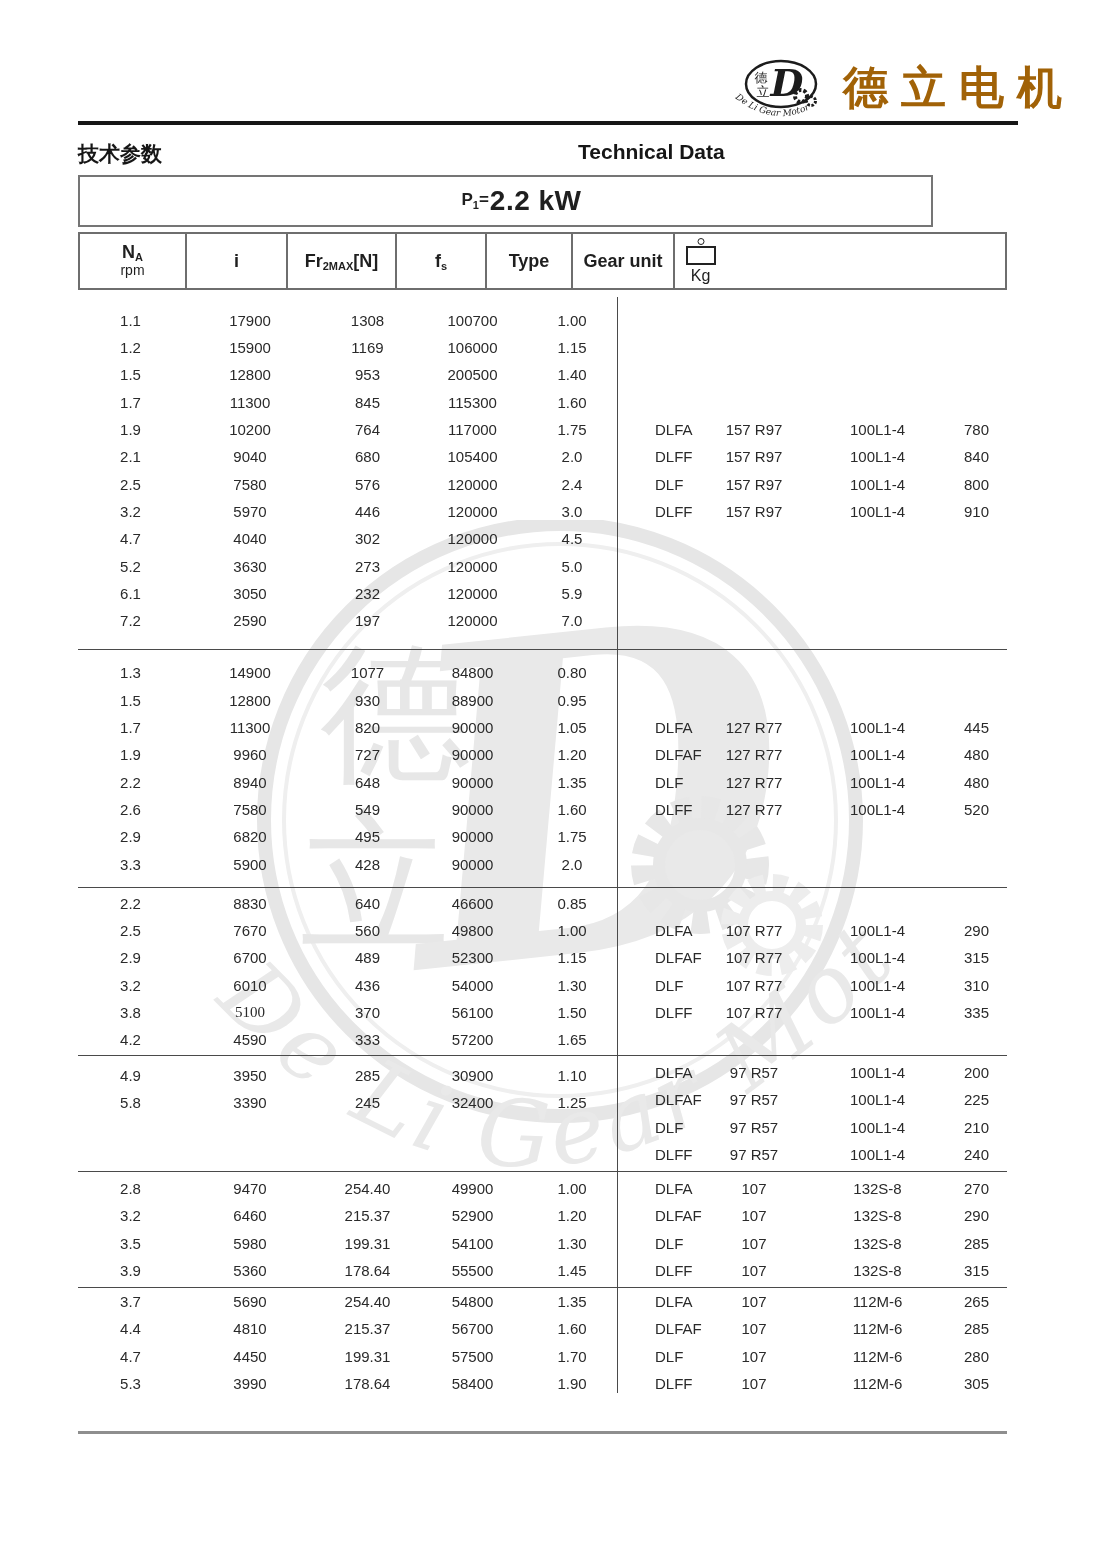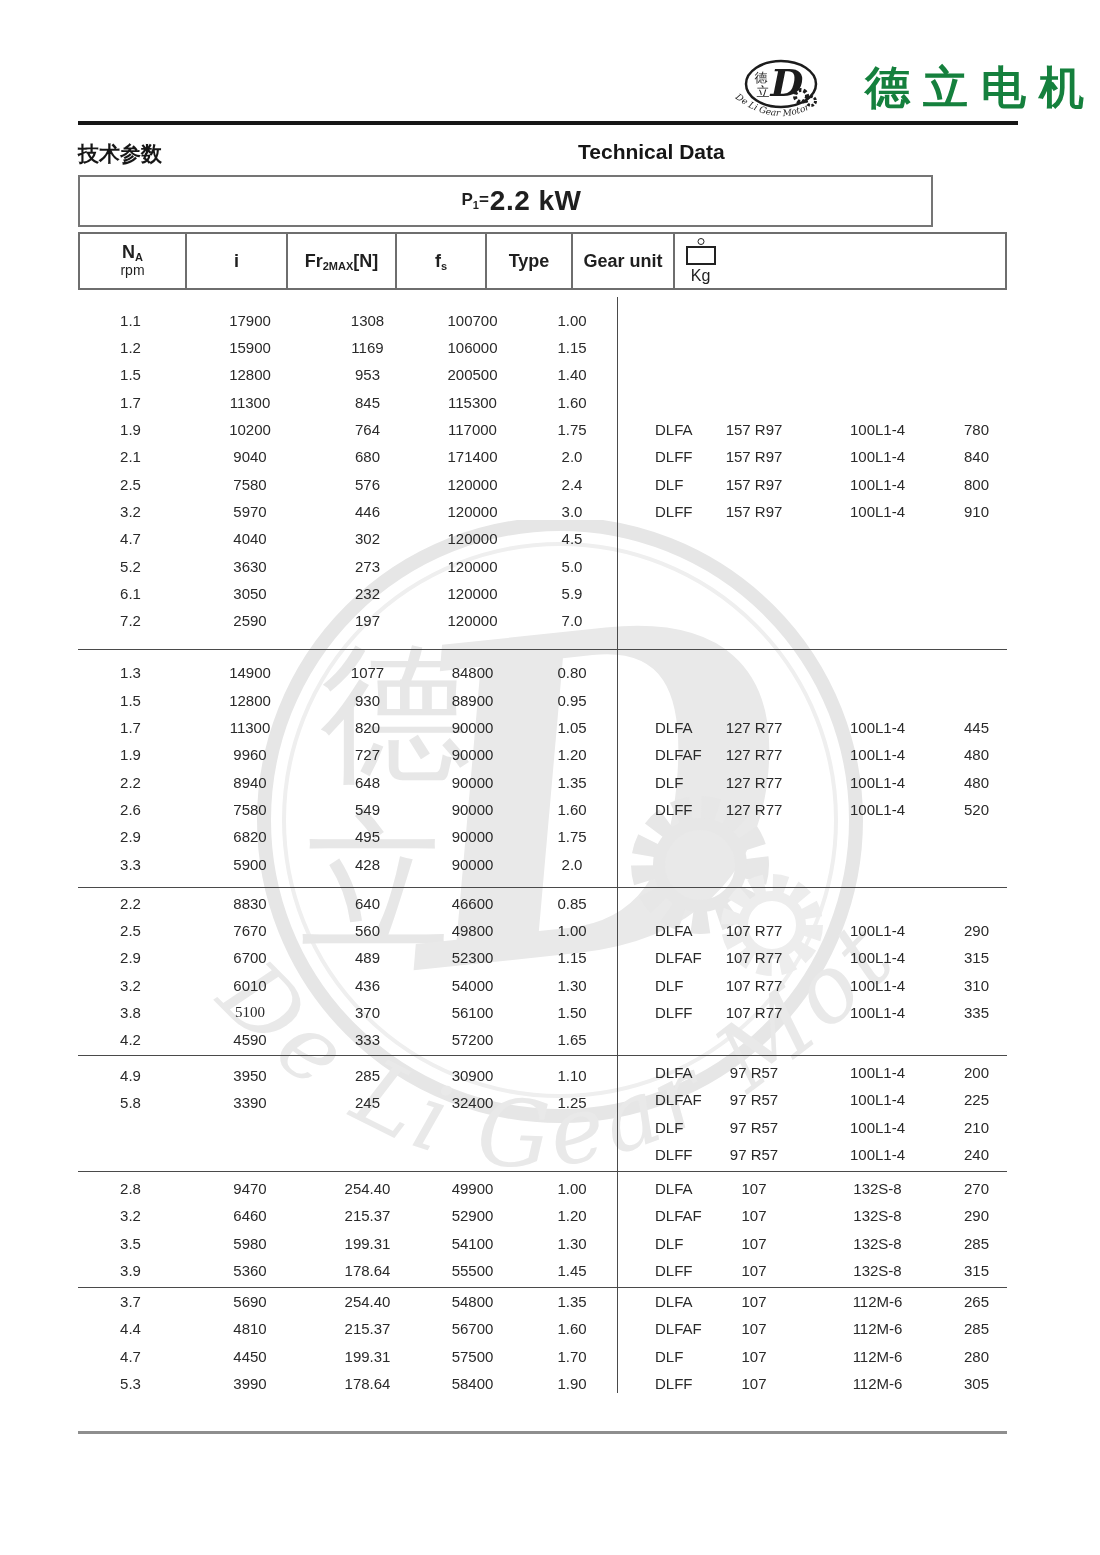--- a/index.html
+++ b/index.html
@@ -10,23 +10,22 @@
     font-family:"Liberation Sans",sans-serif;
     color:#1f1f1f;
     overflow:hidden;
   }
   
   .logo-wrap{position:absolute;left:715px;top:44px;width:330px;height:90px;z-index:2;}
   .logo-svg{position:absolute;left:0;top:0;}
   .brand-cn{
     position:absolute;left:128px;top:14px;
     font-family:"DejaVu Serif","Liberation Serif",serif;
-    font-weight:bold;font-size:45px;letter-spacing:13px;color:#15803d;
+    font-weight:bold;font-size:45px;letter-spacing:13px;color:#a16207;
     white-space:nowrap;
-    margin-left:22px;
   }
   
   .top-rule{position:absolute;left:78px;top:121px;width:940px;height:4px;background:#161616;z-index:2;}
   .title-cn{position:absolute;left:78px;top:140px;font-size:21px;font-weight:bold;color:#161616;z-index:2;}
   .title-en{position:absolute;left:578px;top:140px;font-size:21px;font-weight:bold;color:#161616;z-index:2;}
   
   .power-box{
     position:absolute;left:78px;top:175px;width:855px;height:52px;
     border:2px solid #757575;box-sizing:border-box;background:transparent;
     display:flex;align-items:center;justify-content:center;z-index:2;padding-left:32px;
@@ -188,21 +187,21 @@
             <div class="dcell" style="width: 105px;">1.9</div>
             <div class="dcell" style="width: 134px;">10200</div>
             <div class="dcell" style="width: 101px;">764</div>
             <div class="dcell" style="width: 109px;">117000</div>
             <div class="dcell" style="width: 90px;">1.75</div>
           </div>
           <div class="drow">
             <div class="dcell" style="width: 105px;">2.1</div>
             <div class="dcell" style="width: 134px;">9040</div>
             <div class="dcell" style="width: 101px;">680</div>
-            <div class="dcell" style="width: 109px;">171400</div>
+            <div class="dcell" style="width: 109px;">105400</div>
             <div class="dcell" style="width: 90px;">2.0</div>
           </div>
           <div class="drow">
             <div class="dcell" style="width: 105px;">2.5</div>
             <div class="dcell" style="width: 134px;">7580</div>
             <div class="dcell" style="width: 101px;">576</div>
             <div class="dcell" style="width: 109px;">120000</div>
             <div class="dcell" style="width: 90px;">2.4</div>
           </div>
           <div class="drow">

